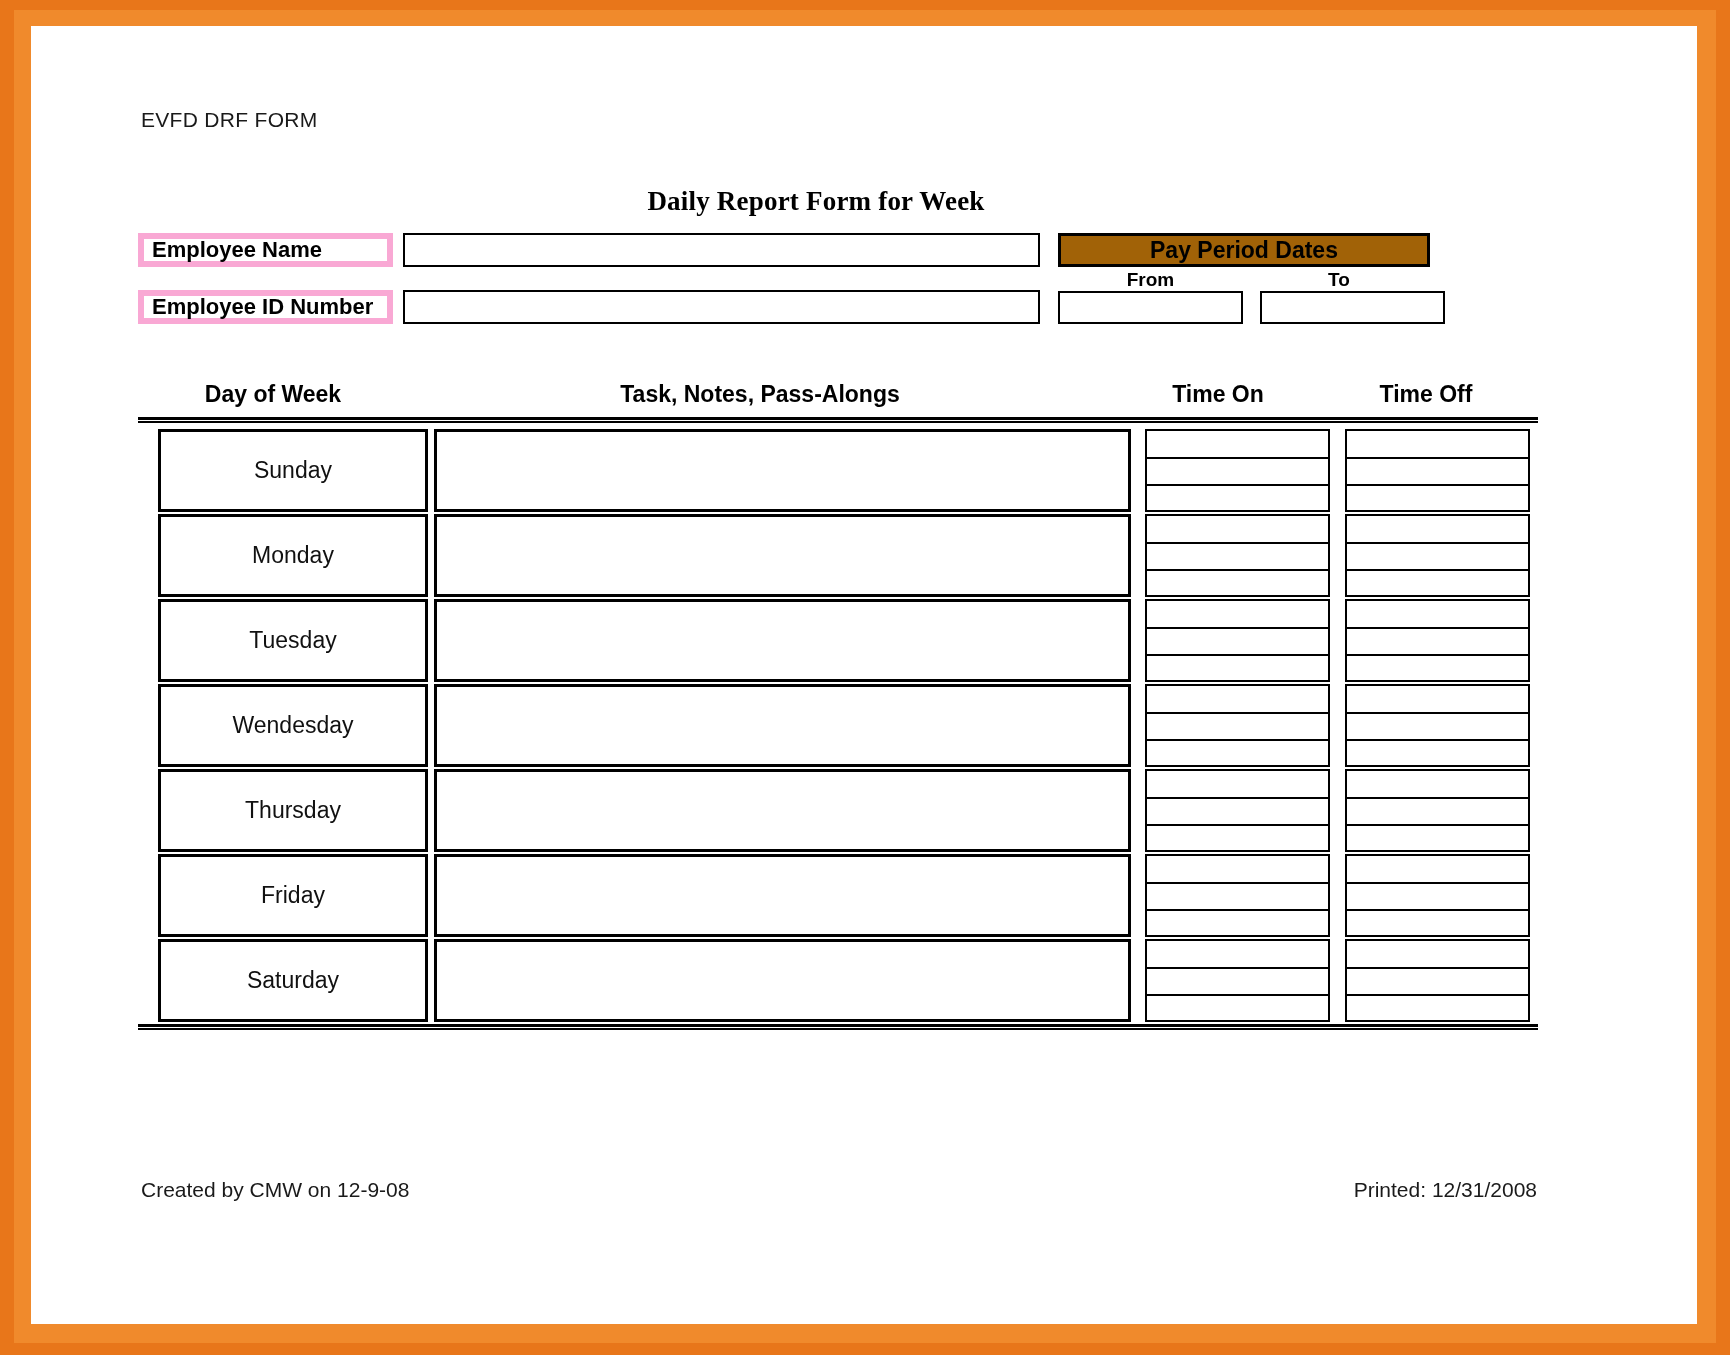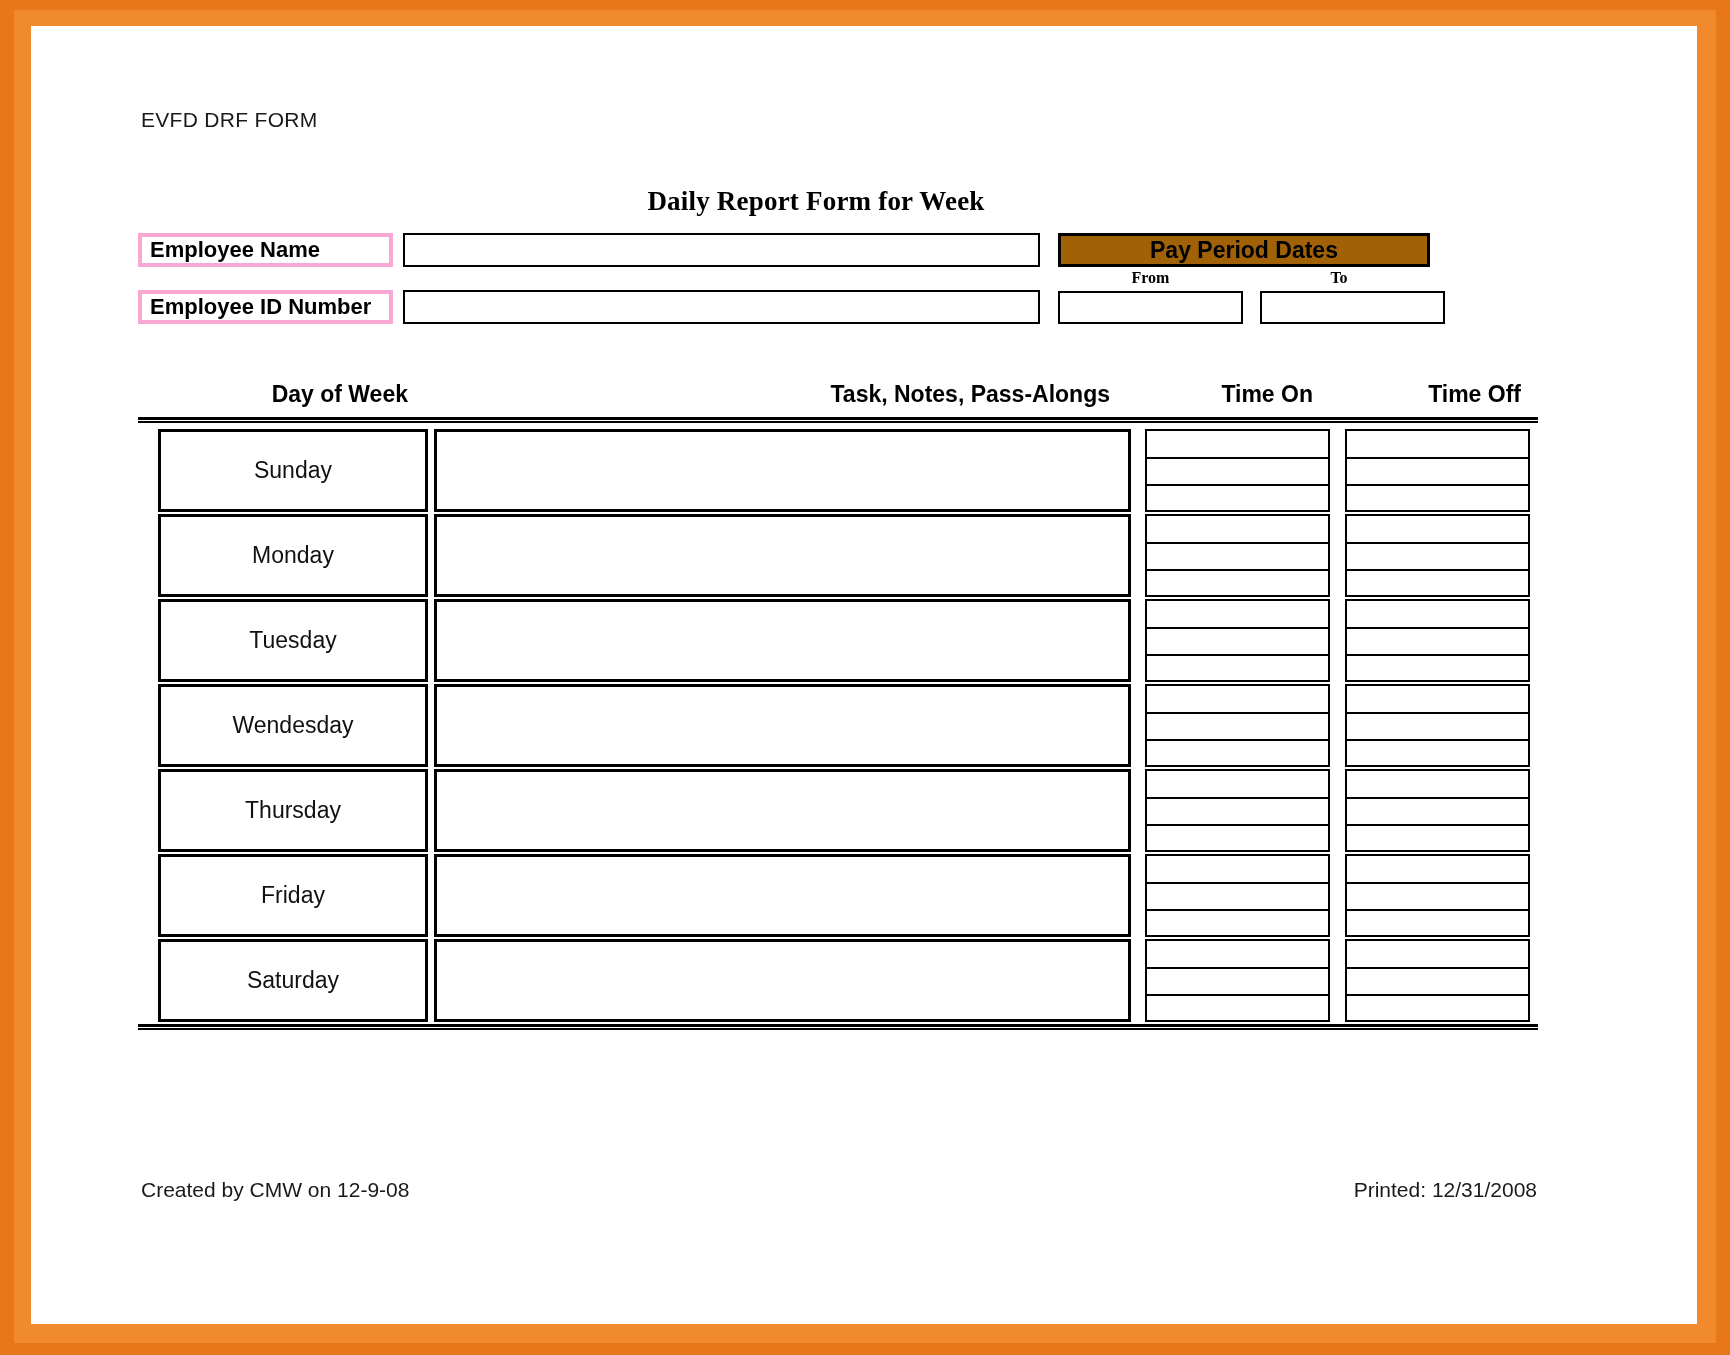--- a/index.html
+++ b/index.html
@@ -73,21 +73,21 @@
   .ident {
     position: absolute;
     left: 107px;
     top: 205px;
     width: 1400px;
     height: 105px;
   }
 
   .lbl-box {
     position: absolute;
-    border: 4px solid #f9a8d4;
+    border: 6px solid #f9a8d4;
     box-sizing: border-box;
     font-weight: bold;
     font-size: 22px;
     display: flex;
     align-items: center;
     padding-left: 8px;
     color: #000;
     background: #fff;
     white-space: nowrap;
   }
@@ -116,24 +116,23 @@
     justify-content: center;
     font-weight: bold;
     font-size: 23px;
     color: #000;
     background: #a16207;
   }
   .pp-sub {
     position: absolute;
     top: 38px;
     font-weight: bold;
-    font-size: 16px;
+    font-size: 19px;
     color: #000;
     text-align: center;
-    font-family: Liberation Serif, serif;
   }
   .pp-sub-from { left: 920px;  width: 185px; }
   .pp-sub-to   { left: 1110px; width: 182px; }
 
   .pp-field {
     position: absolute;
     top: 60px;
     height: 33px;
     border: 2px solid #000;
     box-sizing: border-box;
@@ -153,21 +152,21 @@
   .col-heads {
     position: relative;
     height: 34px;
   }
   .col-head {
     position: absolute;
     top: 0;
     font-weight: bold;
     font-size: 23px;
     color: #000;
-    text-align: right;
+    text-align: center;
     white-space: nowrap;
   }
   .ch-day  { left: 0px;    width: 270px; }
   .ch-task { left: 272px;  width: 700px; }
   .ch-on   { left: 985px;  width: 190px; }
   .ch-off  { left: 1193px; width: 190px; }
 
   .head-rule {
     position: absolute;
     left: 0;

